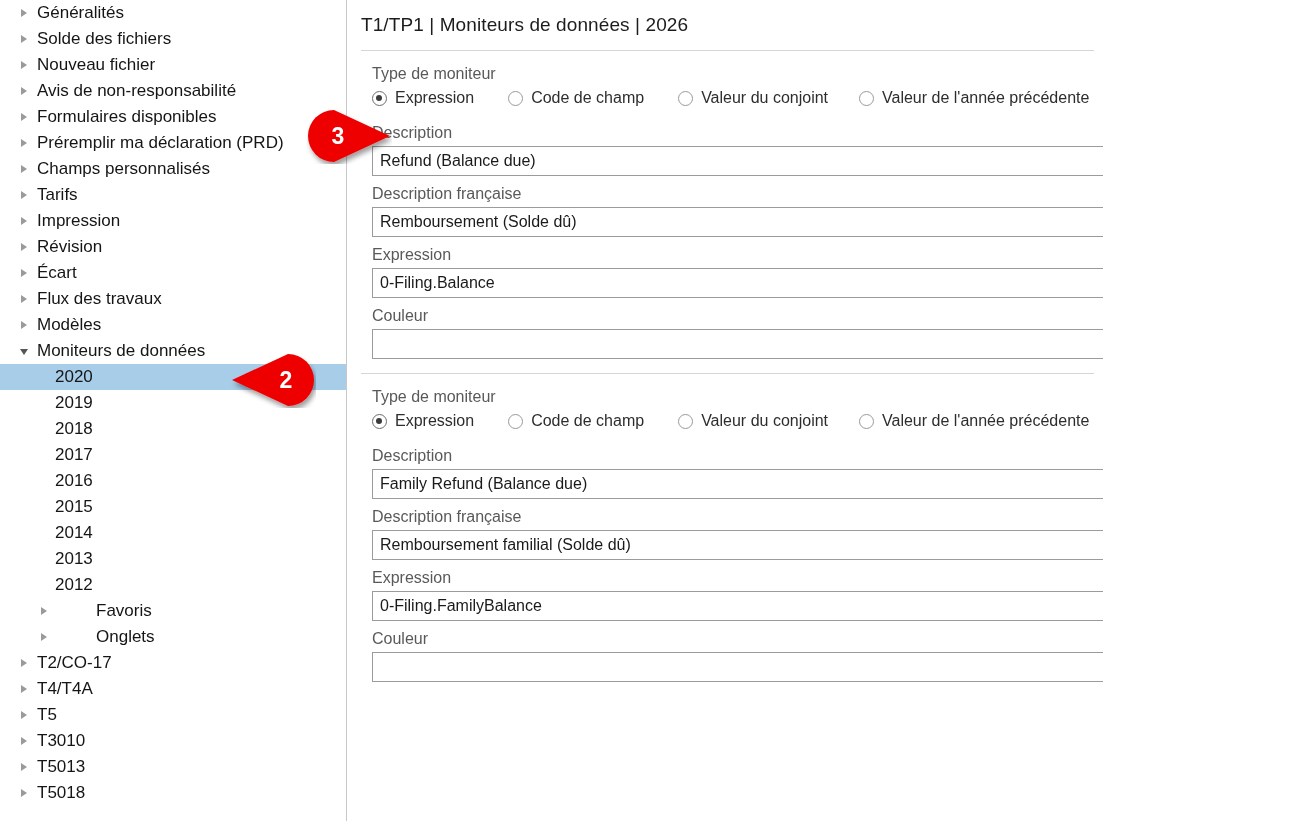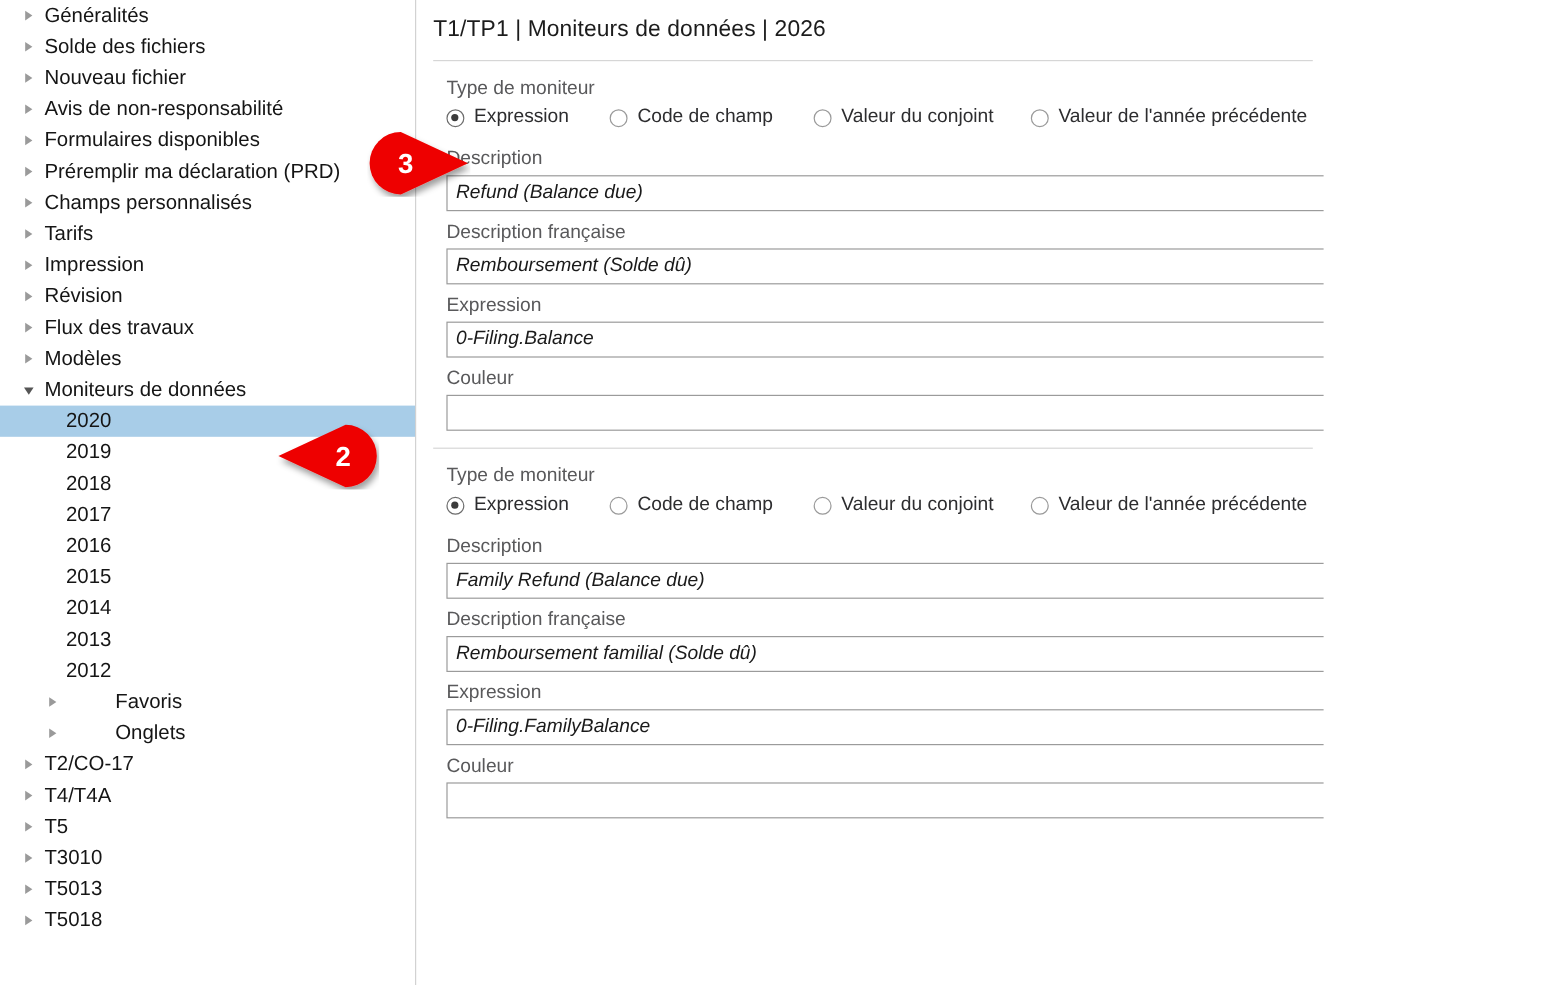--- a/index.html
+++ b/index.html
@@ -167,21 +167,20 @@
     font-size: 16px;
     color: #1a1a1a;
     font-family: "Liberation Sans", sans-serif;
     padding: 0 7px;
     line-height: 28px;
     width: 924px;
     margin-left: 11px;
     display: block;
     outline: none;
     border-radius: 0;
-    font-style: italic;
   }
 
   
   .callout {
     position: absolute;
     z-index: 40;
     width: 86px;
     height: 56px;
     pointer-events: none;
   }
@@ -271,20 +270,26 @@
         <div class="tree-row lvl0">
           <span class="tw">
             <span class="arrow-collapsed"></span>
           </span>
           <span class="tree-label">Révision</span>
         </div>
         <div class="tree-row lvl0">
           <span class="tw">
             <span class="arrow-collapsed"></span>
           </span>
+          <span class="tree-label">Écart</span>
+        </div>
+        <div class="tree-row lvl0">
+          <span class="tw">
+            <span class="arrow-collapsed"></span>
+          </span>
           <span class="tree-label">Flux des travaux</span>
         </div>
         <div class="tree-row lvl0">
           <span class="tw">
             <span class="arrow-collapsed"></span>
           </span>
           <span class="tree-label">Modèles</span>
         </div>
         <div class="tree-row lvl0">
           <span class="tw">

